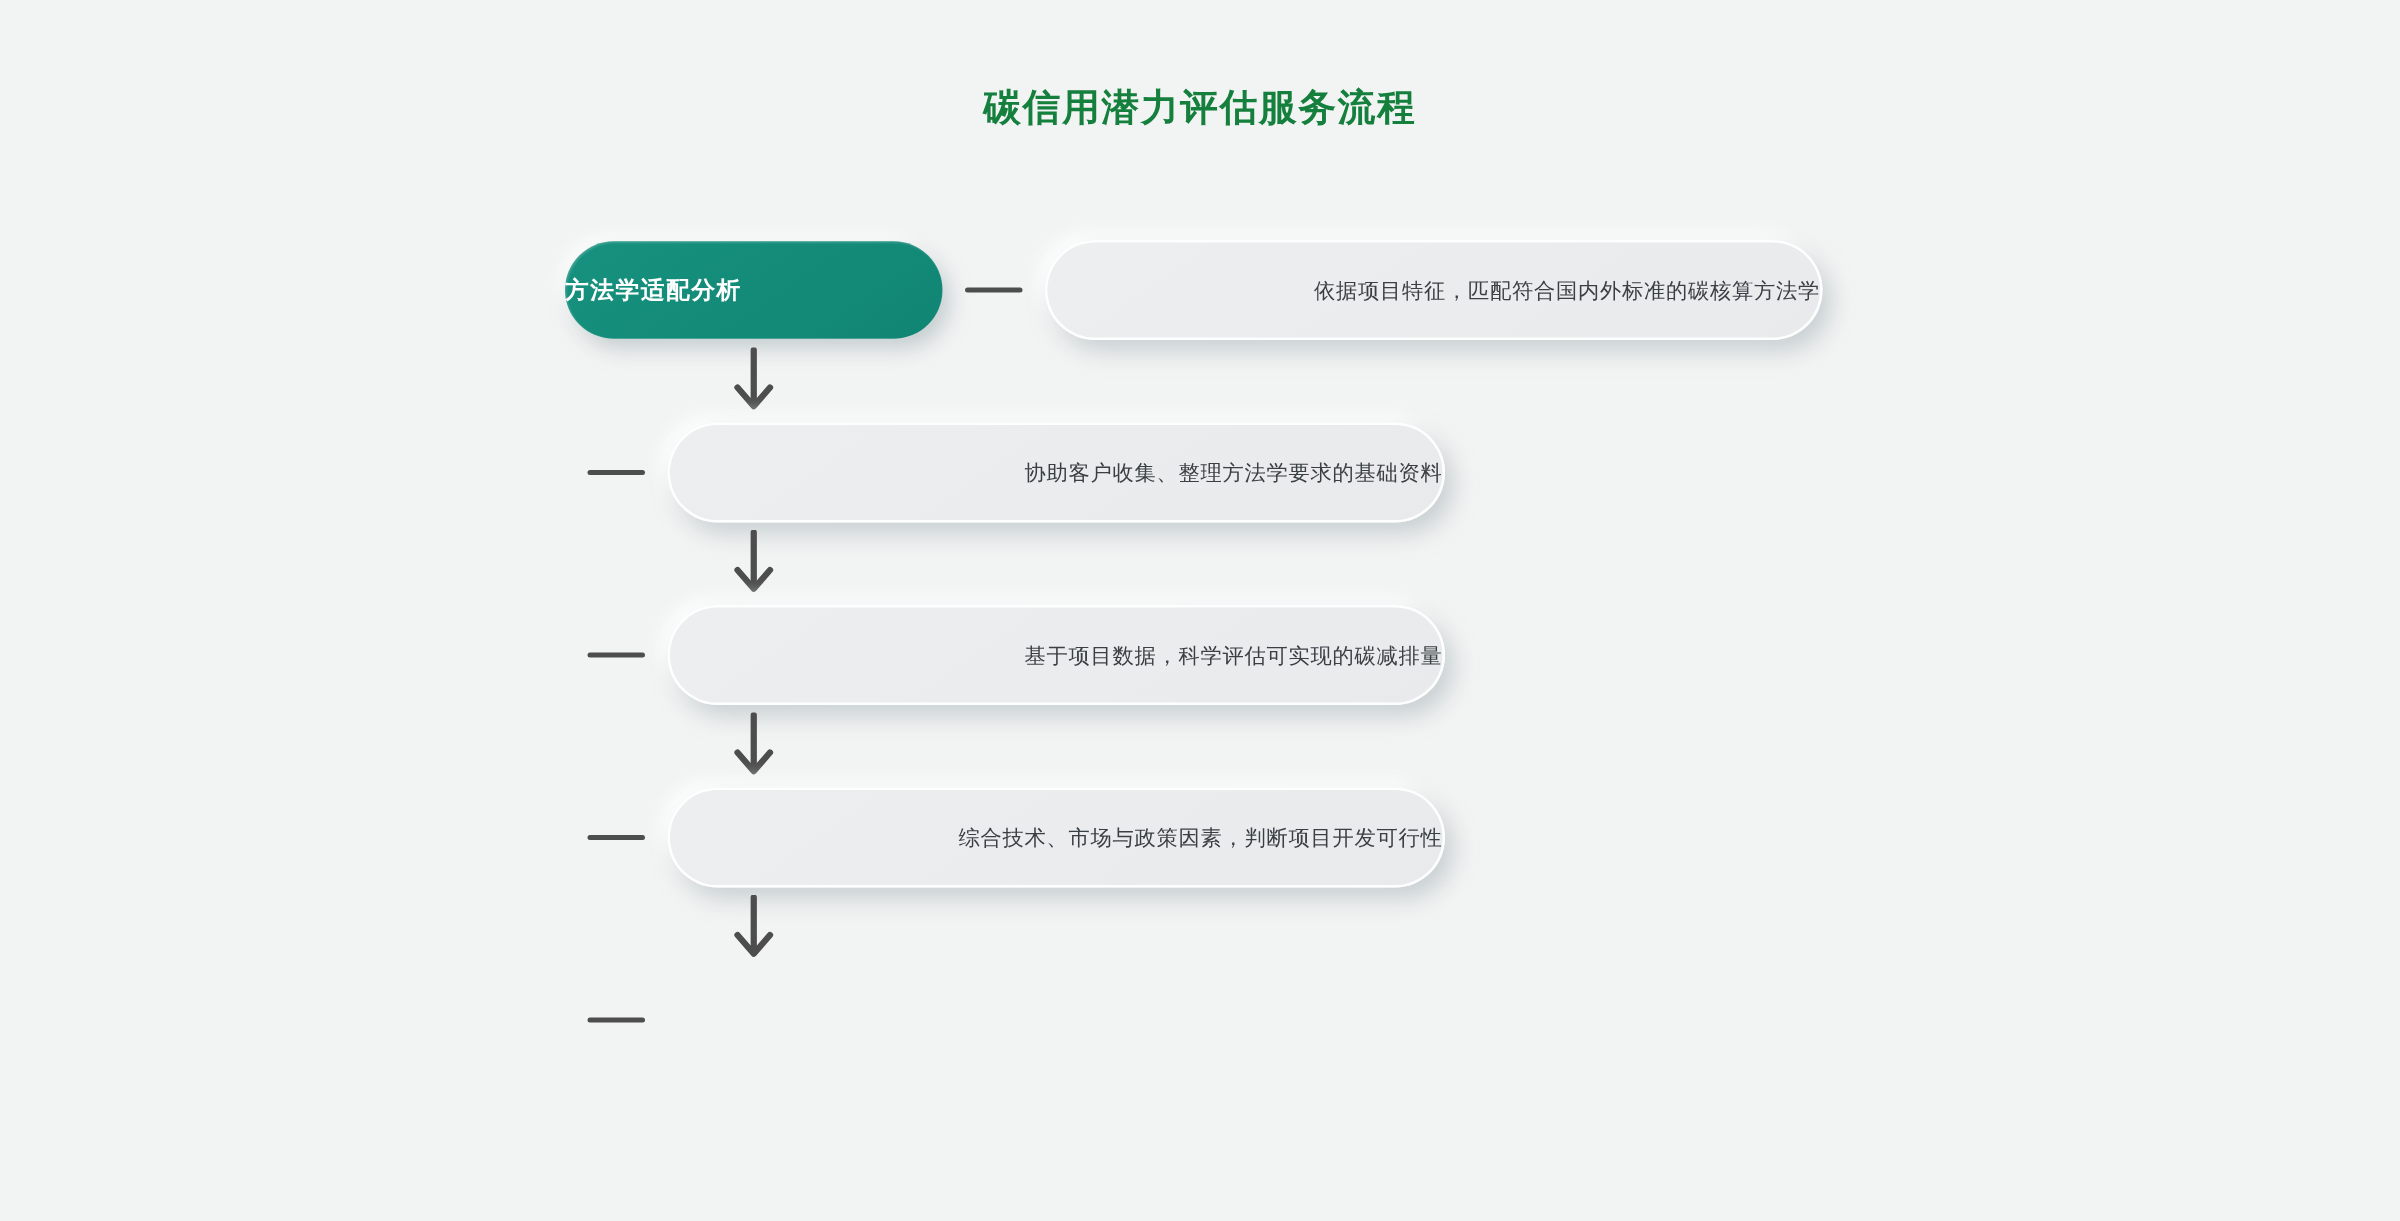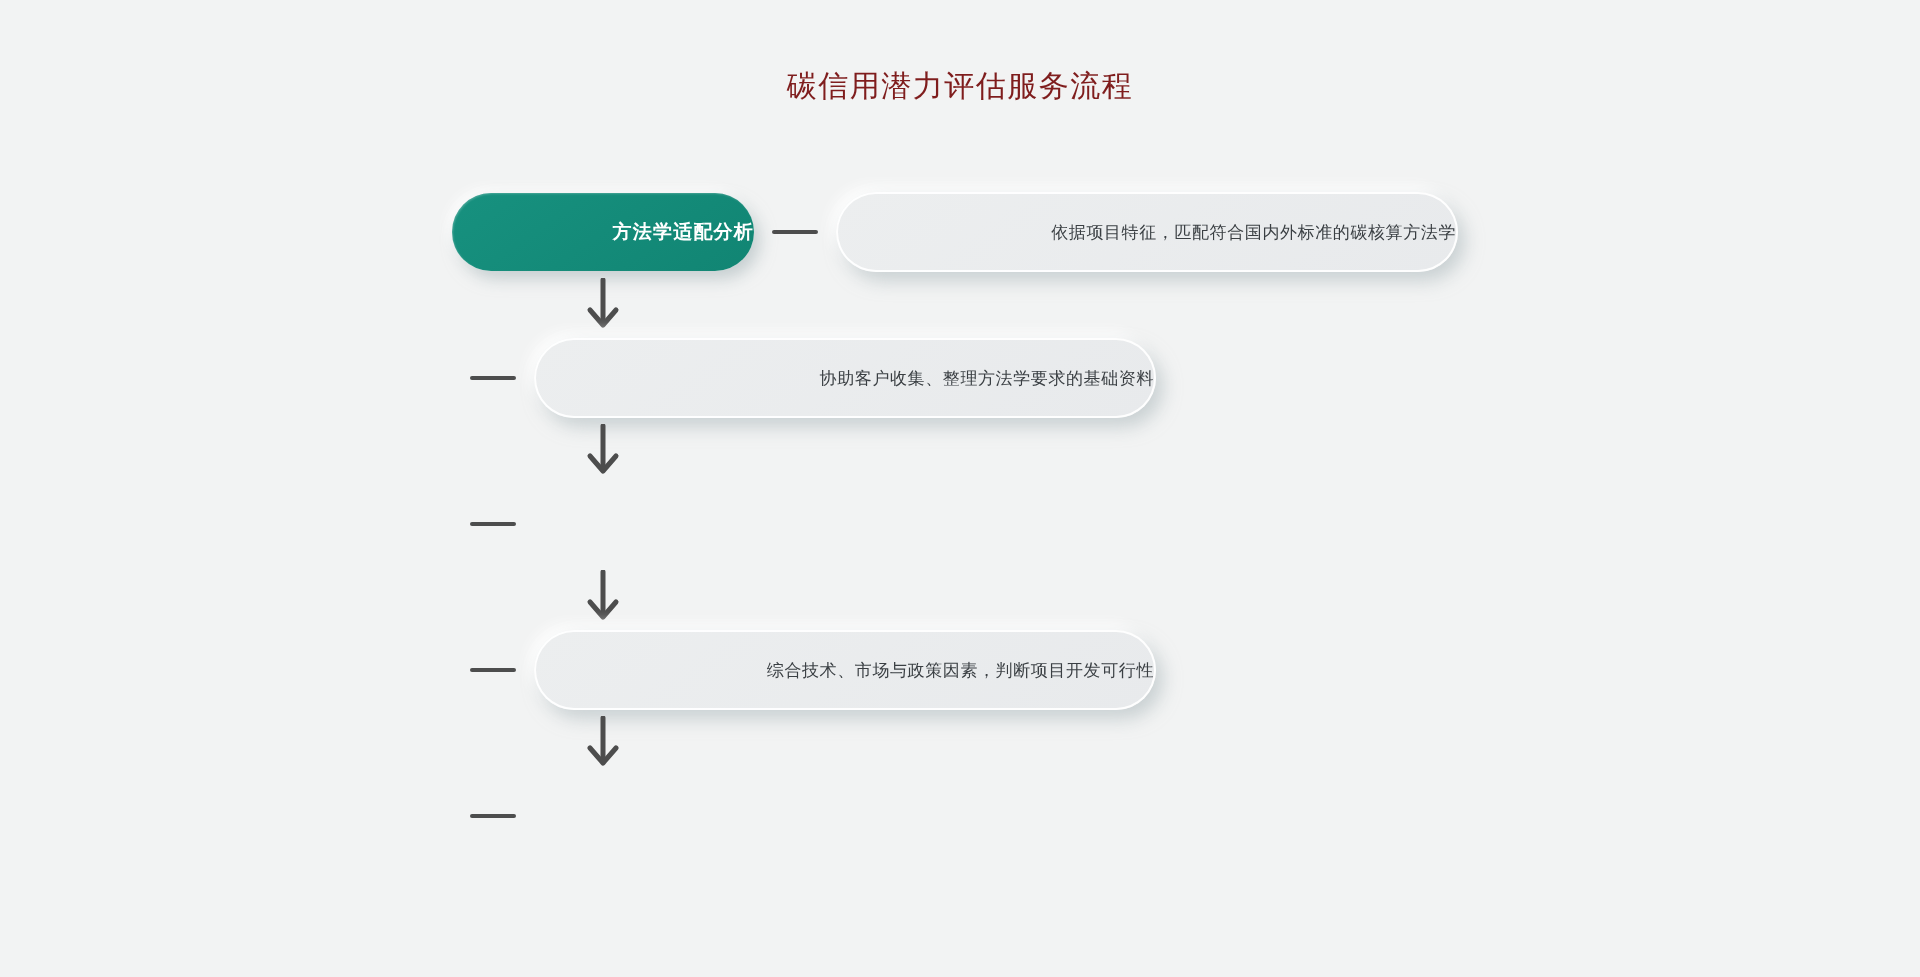--- a/index.html
+++ b/index.html
@@ -23,23 +23,23 @@
   }
 
   
   .title {
     position: absolute;
     top: 66px;
     left: 0;
     width: 1920px;
     text-align: center;
     font-size: 30px;
-    font-weight: normal;
+    font-weight: bold;
     letter-spacing: 1.5px;
-    color: #7f1d1d;
+    color: #15803d;
   }
 
   
   .flow {
     position: absolute;
     top: 190px;
     left: 452px;
     width: 1030px;
   }
 
@@ -52,21 +52,21 @@
 
   
   .pill {
     position: relative;
     width: 302px;
     height: 78px;
     border-radius: 39px;
     background: linear-gradient(145deg, #17917f, #118573);
     display: flex;
     align-items: center;
-    justify-content: flex-end;
+    justify-content: flex-start;
     color: #ffffff;
     font-size: 19px;
     font-weight: bold;
     letter-spacing: 1.2px;
     box-shadow:
        6px 8px 16px rgba(163, 177, 180, 0.55),
       -5px -5px 12px rgba(255, 255, 255, 0.85),
       inset 1px 1px 2px rgba(255, 255, 255, 0.22);
     flex: 0 0 auto;
   }
@@ -164,20 +164,23 @@
       <svg class="arrow" width="34" height="54" viewBox="0 0 34 54">
         <line x1="17" y1="2" x2="17" y2="42" stroke="#4d4d4d" stroke-width="5" stroke-linecap="round"></line>
         <polyline points="4,32 17,47 30,32" fill="none" stroke="#4d4d4d" stroke-width="5" stroke-linecap="round" stroke-linejoin="round"></polyline>
       </svg>
     </div>
 
     <div class="row">
       <div class="hconn">
         <div class="bar"></div>
       </div>
+      <div class="card">
+        <span>基于项目数据，科学评估可实现的碳减排量</span>
+      </div>
     </div>
 
     <div class="arrow-slot">
       <svg class="arrow" width="34" height="54" viewBox="0 0 34 54">
         <line x1="17" y1="2" x2="17" y2="42" stroke="#4d4d4d" stroke-width="5" stroke-linecap="round"></line>
         <polyline points="4,32 17,47 30,32" fill="none" stroke="#4d4d4d" stroke-width="5" stroke-linecap="round" stroke-linejoin="round"></polyline>
       </svg>
     </div>
 
     <div class="row">

